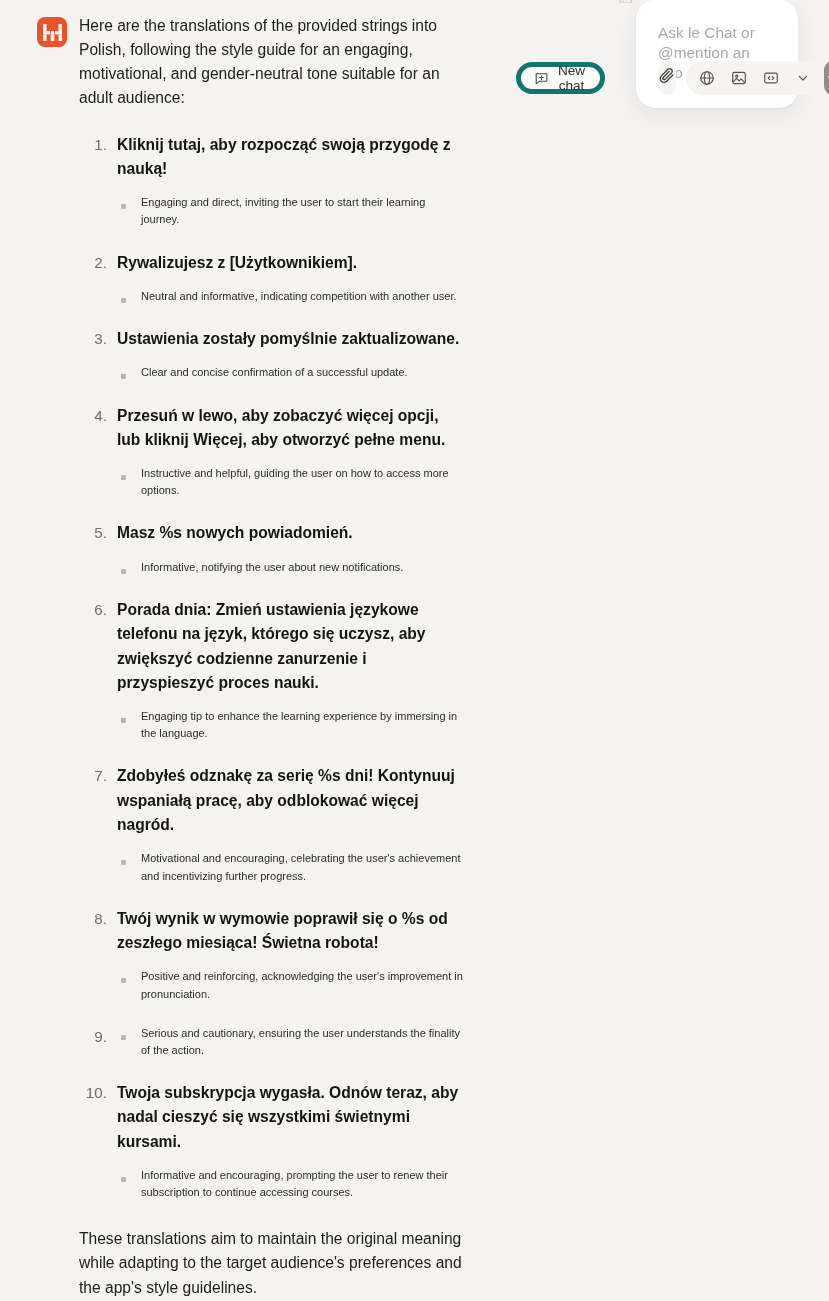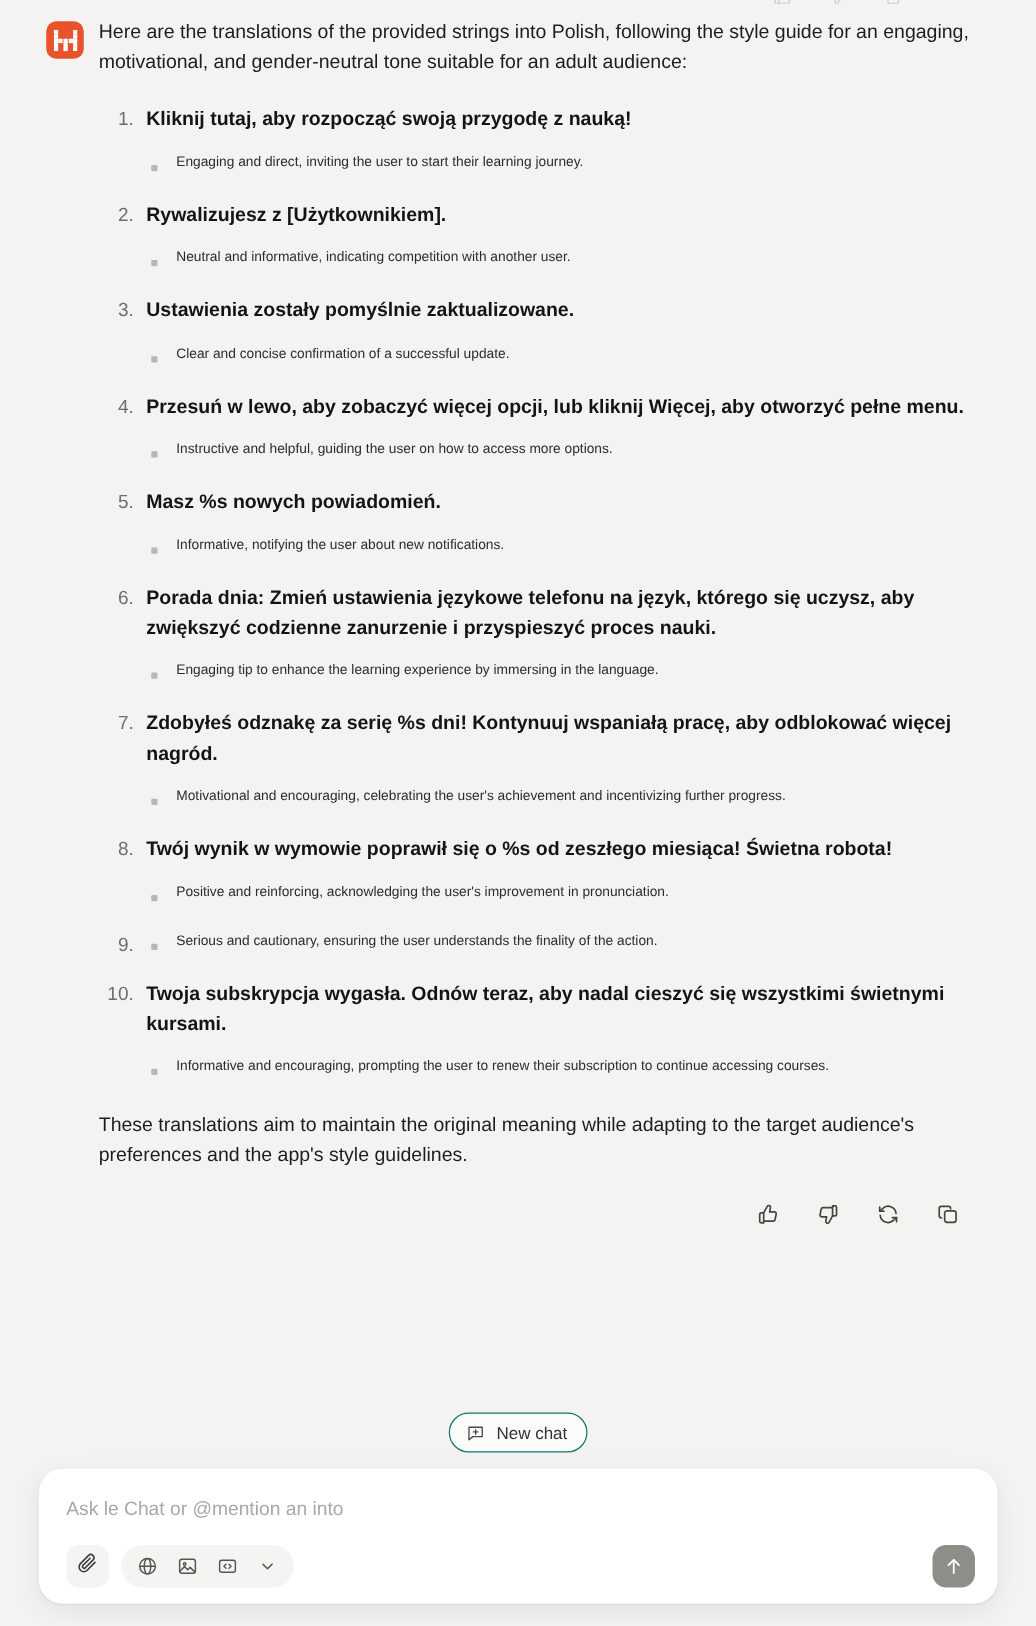--- a/index.html
+++ b/index.html
@@ -11,21 +11,20 @@
     font-family: "Liberation Sans", sans-serif;
     overflow: hidden;
   }
 
   .app {
     position: relative;
     width: 829px;
     height: 1301px;
     background: #f4f3f1;
     display: flex;
-    flex-direction: column;
   }
 
   
   .prev-actions {
     position: absolute;
     top: -11px;
     left: 0;
     width: 829px;
     height: 14px;
     display: flex;
@@ -185,26 +184,27 @@
     display: flex;
     justify-content: center;
     padding: 14px 0 13px 0;
   }
   .newchat-btn {
     display: inline-flex;
     align-items: center;
     gap: 9px;
     height: 32px;
     padding: 0 15px 0 13px;
-    border: 1px solid #0f766e;
+    border: 5px solid #0f766e;
     border-radius: 17px;
     background: #fbfbfa;
     color: #33322e;
     font-size: 13.6px;
     cursor: pointer;
+    margin-top: 48px;
   }
   .newchat-btn svg { display: block; color: #4a4944; }
 
   
   .composer-wrap {
     padding: 0 31px 18px 31px;
   }
   .composer {
     background: #ffffff;
     border-radius: 19px;

